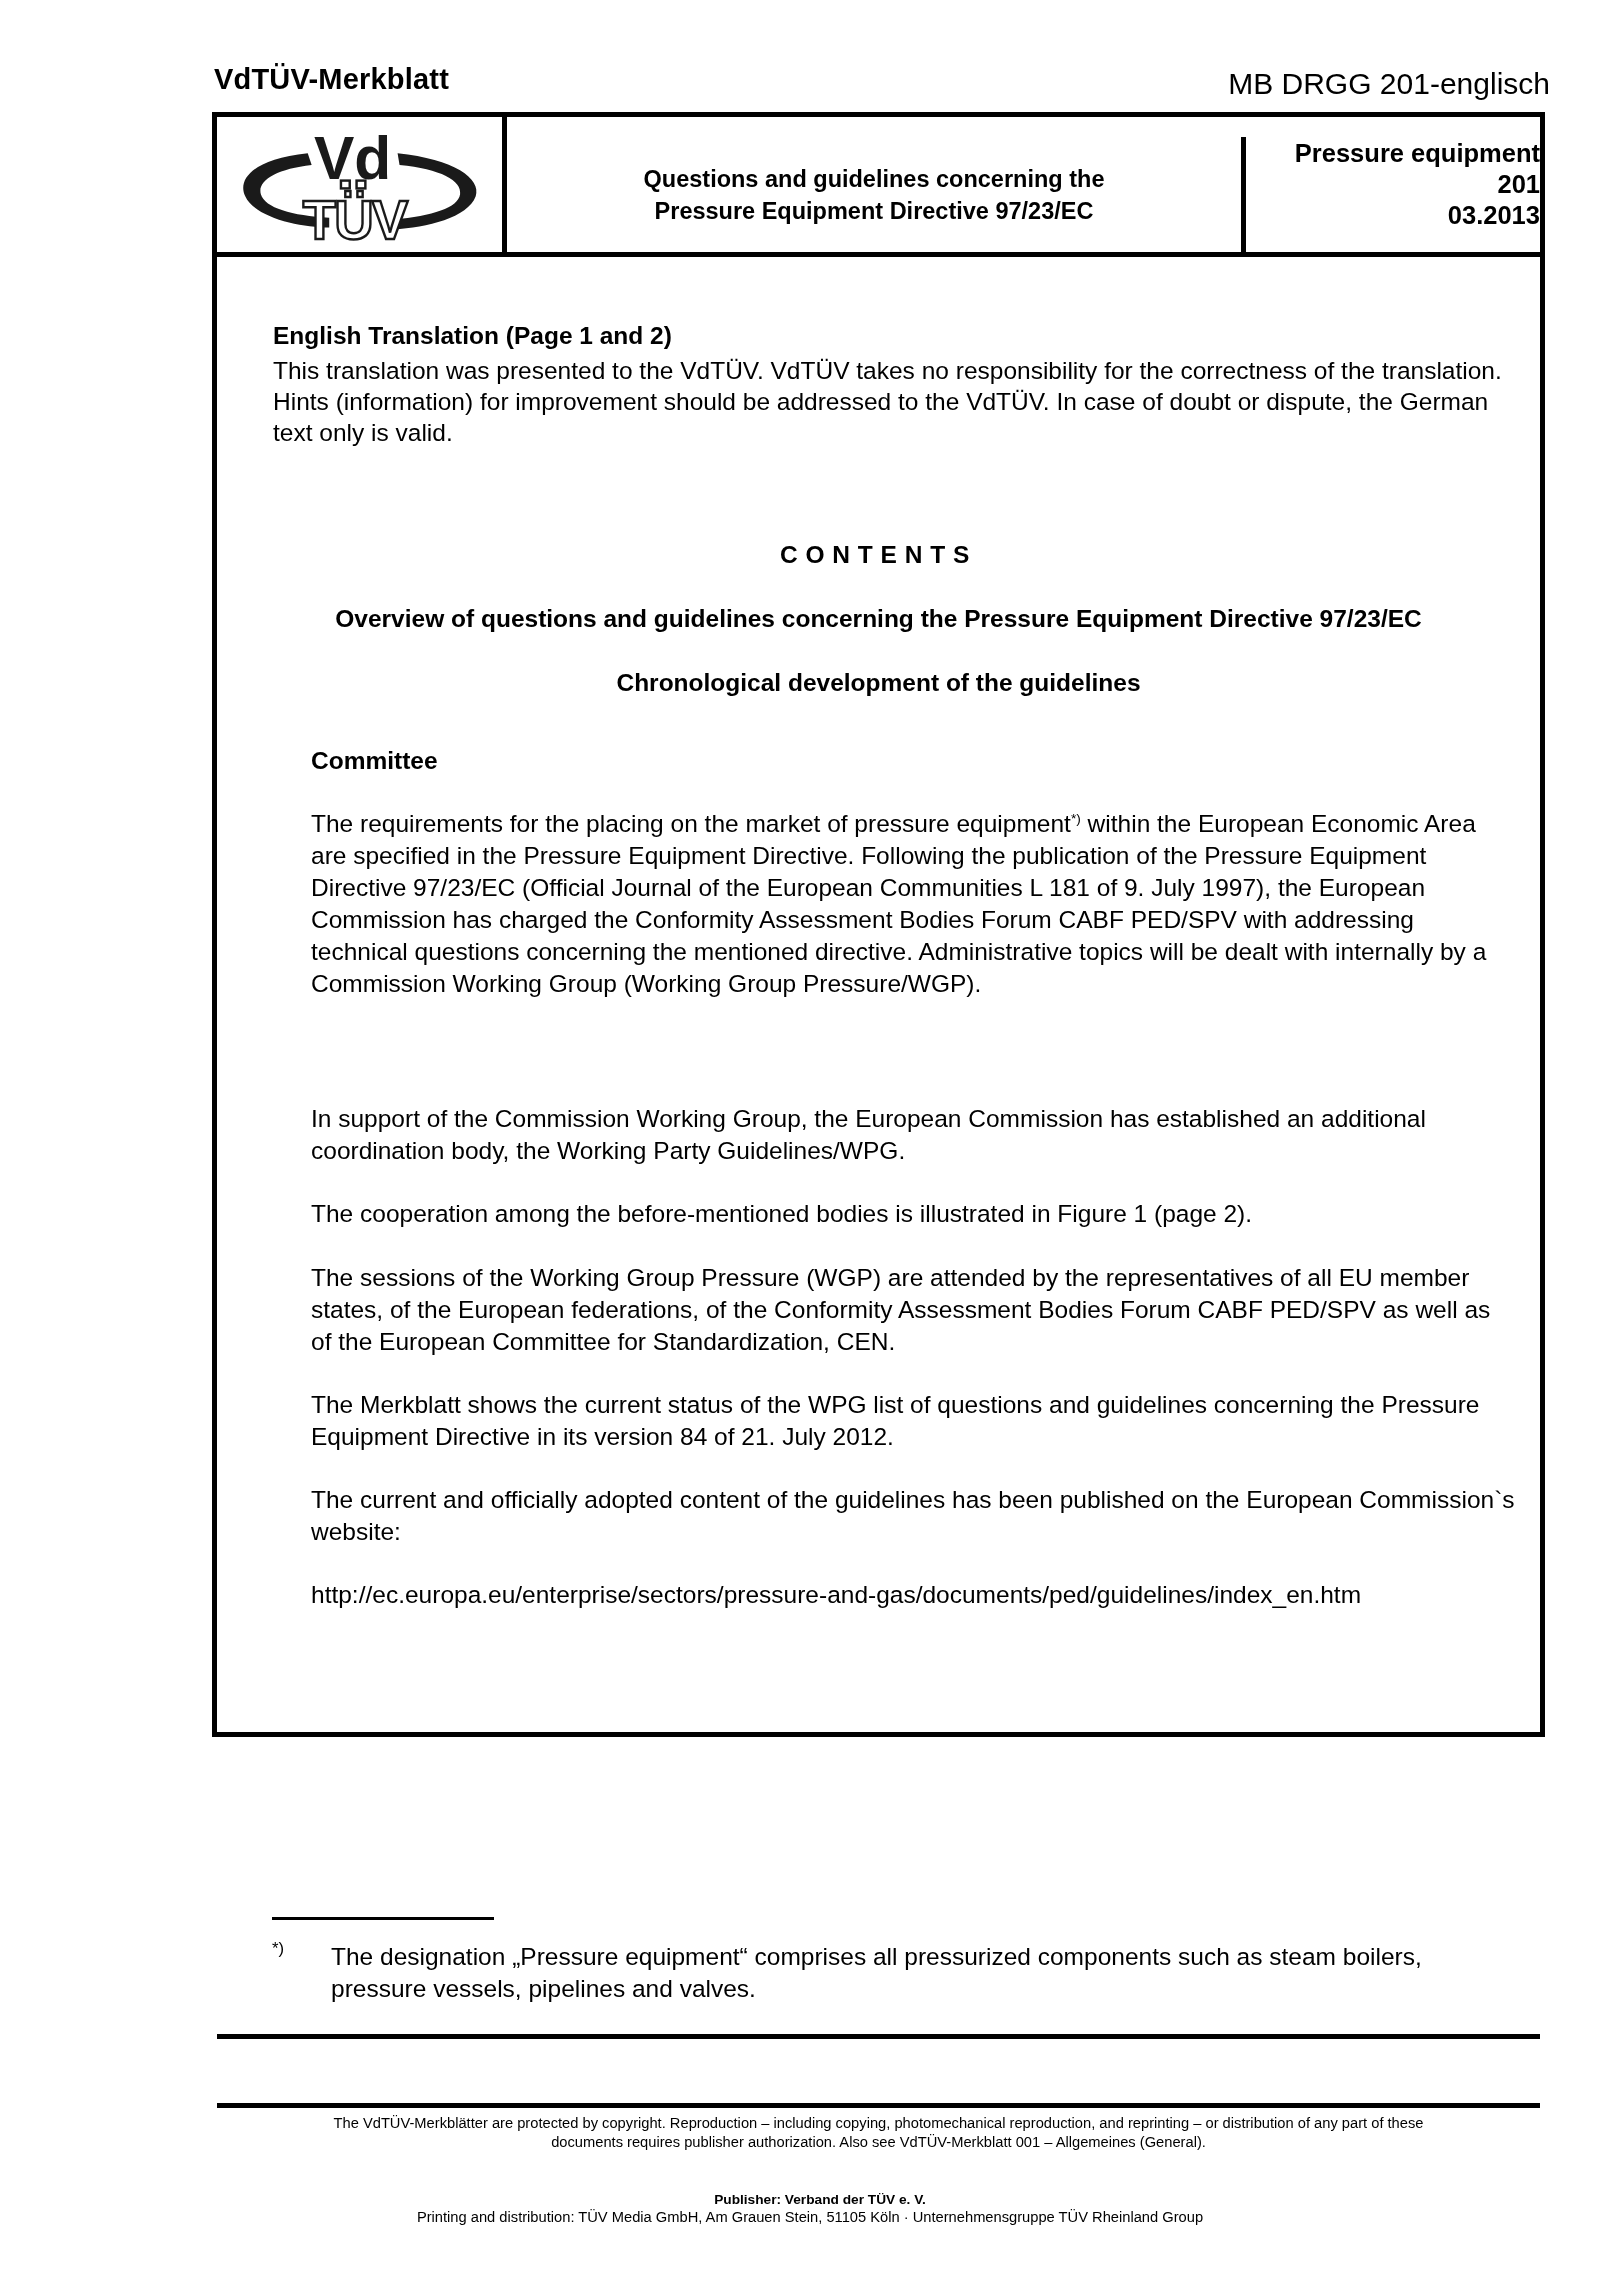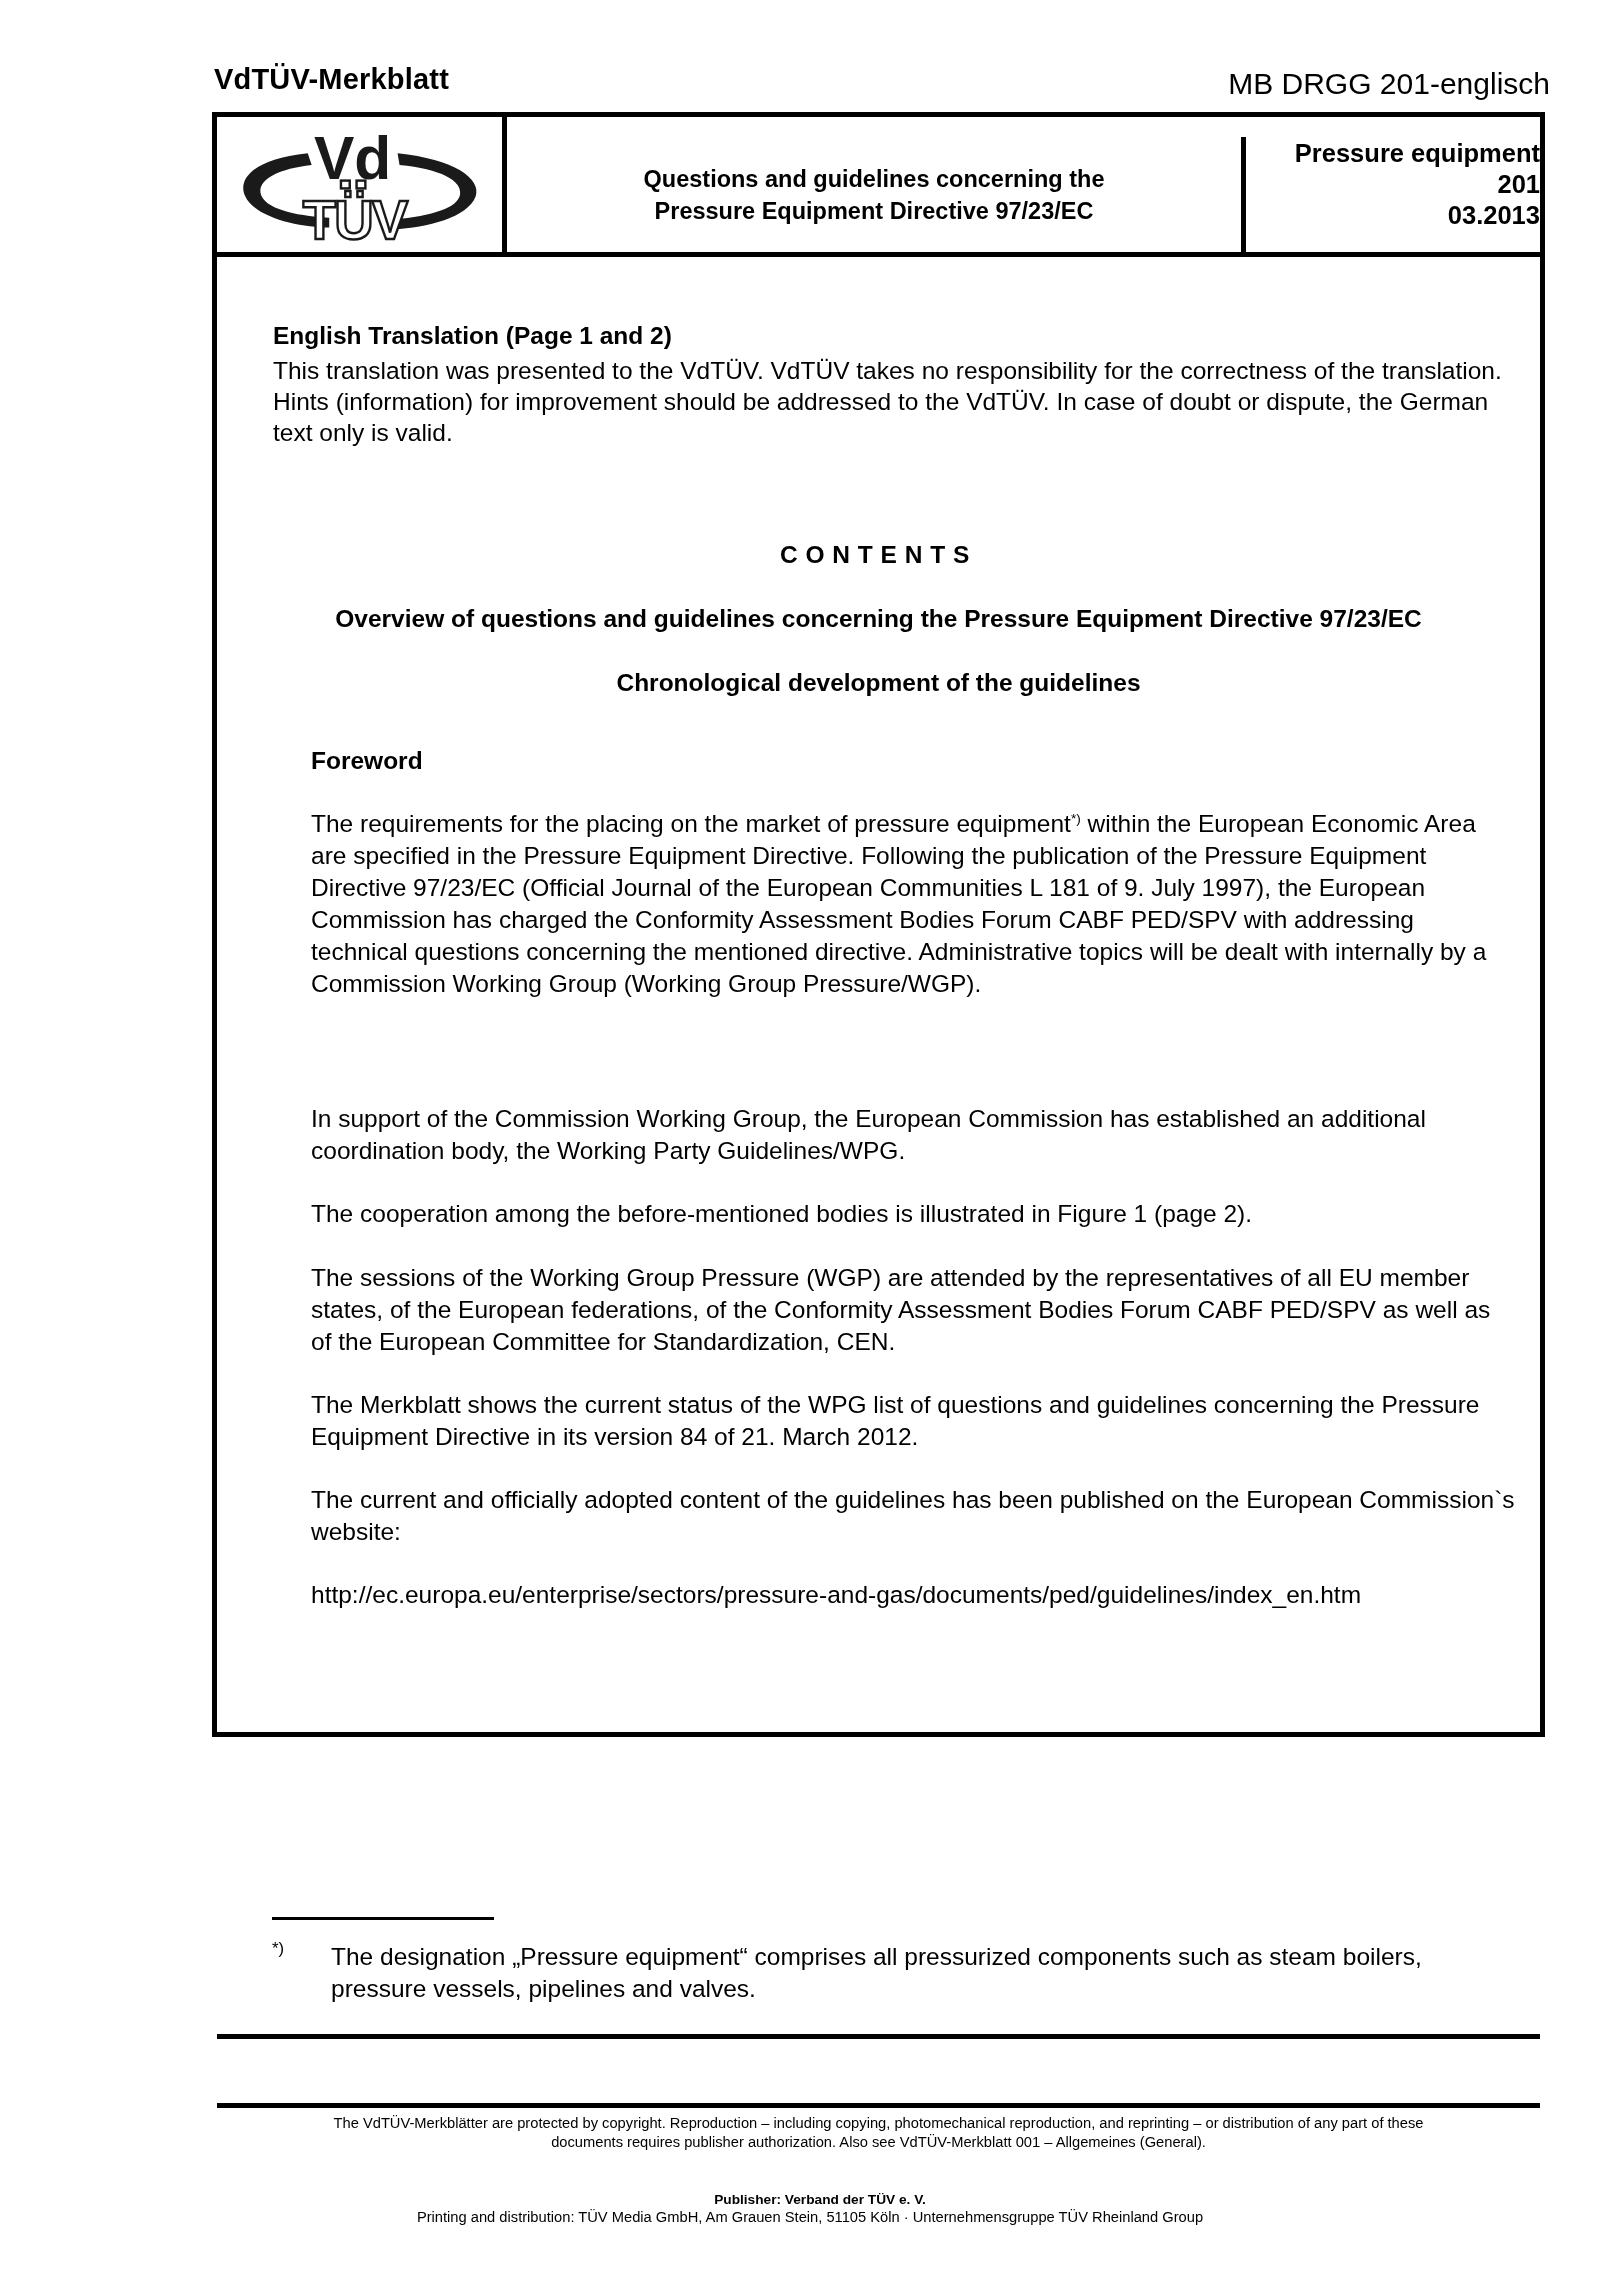--- a/index.html
+++ b/index.html
@@ -122,28 +122,28 @@
   </div>
 
   <div class="body-area">
     <div class="tr-heading">English Translation (Page 1 and 2)</div>
     <div class="tr-text">This translation was presented to the VdTÜV. VdTÜV takes no responsibility for the correctness of the translation. Hints (information) for improvement should be addressed to the VdTÜV. In case of doubt or dispute, the German text only is valid.</div>
 
     <div class="contents-title">CONTENTS</div>
     <div class="overview">Overview of questions and guidelines concerning the Pressure Equipment Directive 97/23/EC</div>
     <div class="chrono">Chronological development of the guidelines</div>
 
-    <div class="foreword-heading">Foreword</div>
+    <div class="foreword-heading">Committee</div>
 
     <div class="para" style="top: 551px;"><span>The requirements for the placing on the market of pressure equipment</span><sup>*)</sup><span> within the European Economic Area are specified in the Pressure Equipment Directive. Following the publication of the Pressure Equipment Directive 97/23/EC (Official Journal of the European Communities L 181 of 9. July 1997), the European Commission has charged the Conformity Assessment Bodies Forum CABF PED/SPV with addressing technical questions concerning the mentioned directive. Administrative topics will be dealt with internally by a Commission Working Group (Working Group Pressure/WGP).</span></div>
 
     <div class="para" style="top: 846px;">In support of the Commission Working Group, the European Commission has established an additional coordination body, the Working Party Guidelines/WPG.</div>
     <div class="para" style="top: 941px;">The cooperation among the before-mentioned bodies is illustrated in Figure 1 (page 2).</div>
     <div class="para" style="top: 1005px;">The sessions of the Working Group Pressure (WGP) are attended by the representatives of all EU member states, of the European federations, of the Conformity Assessment Bodies Forum CABF PED/SPV as well as of the European Committee for Standardization, CEN.</div>
-    <div class="para" style="top: 1132px;">The Merkblatt shows the current status of the WPG list of questions and guidelines concerning the Pressure Equipment Directive in its version 84 of 21. March 2012.</div>
+    <div class="para" style="top: 1132px;">The Merkblatt shows the current status of the WPG list of questions and guidelines concerning the Pressure Equipment Directive in its version 84 of 21. July 2012.</div>
     <div class="para" style="top: 1227px;">The current and officially adopted content of the guidelines has been published on the European Commission`s website:</div>
     <div class="para" style="top: 1322px;">http://ec.europa.eu/enterprise/sectors/pressure-and-gas/documents/ped/guidelines/index_en.htm</div>
 
     <div class="fn-rule"></div>
     <div class="fn-mark">*)</div>
     <div class="fn-text">The designation „Pressure equipment“ comprises all pressurized components such as steam boilers, pressure vessels, pipelines and valves.</div>
   </div>
 
   <div class="empty-row"></div>
 

